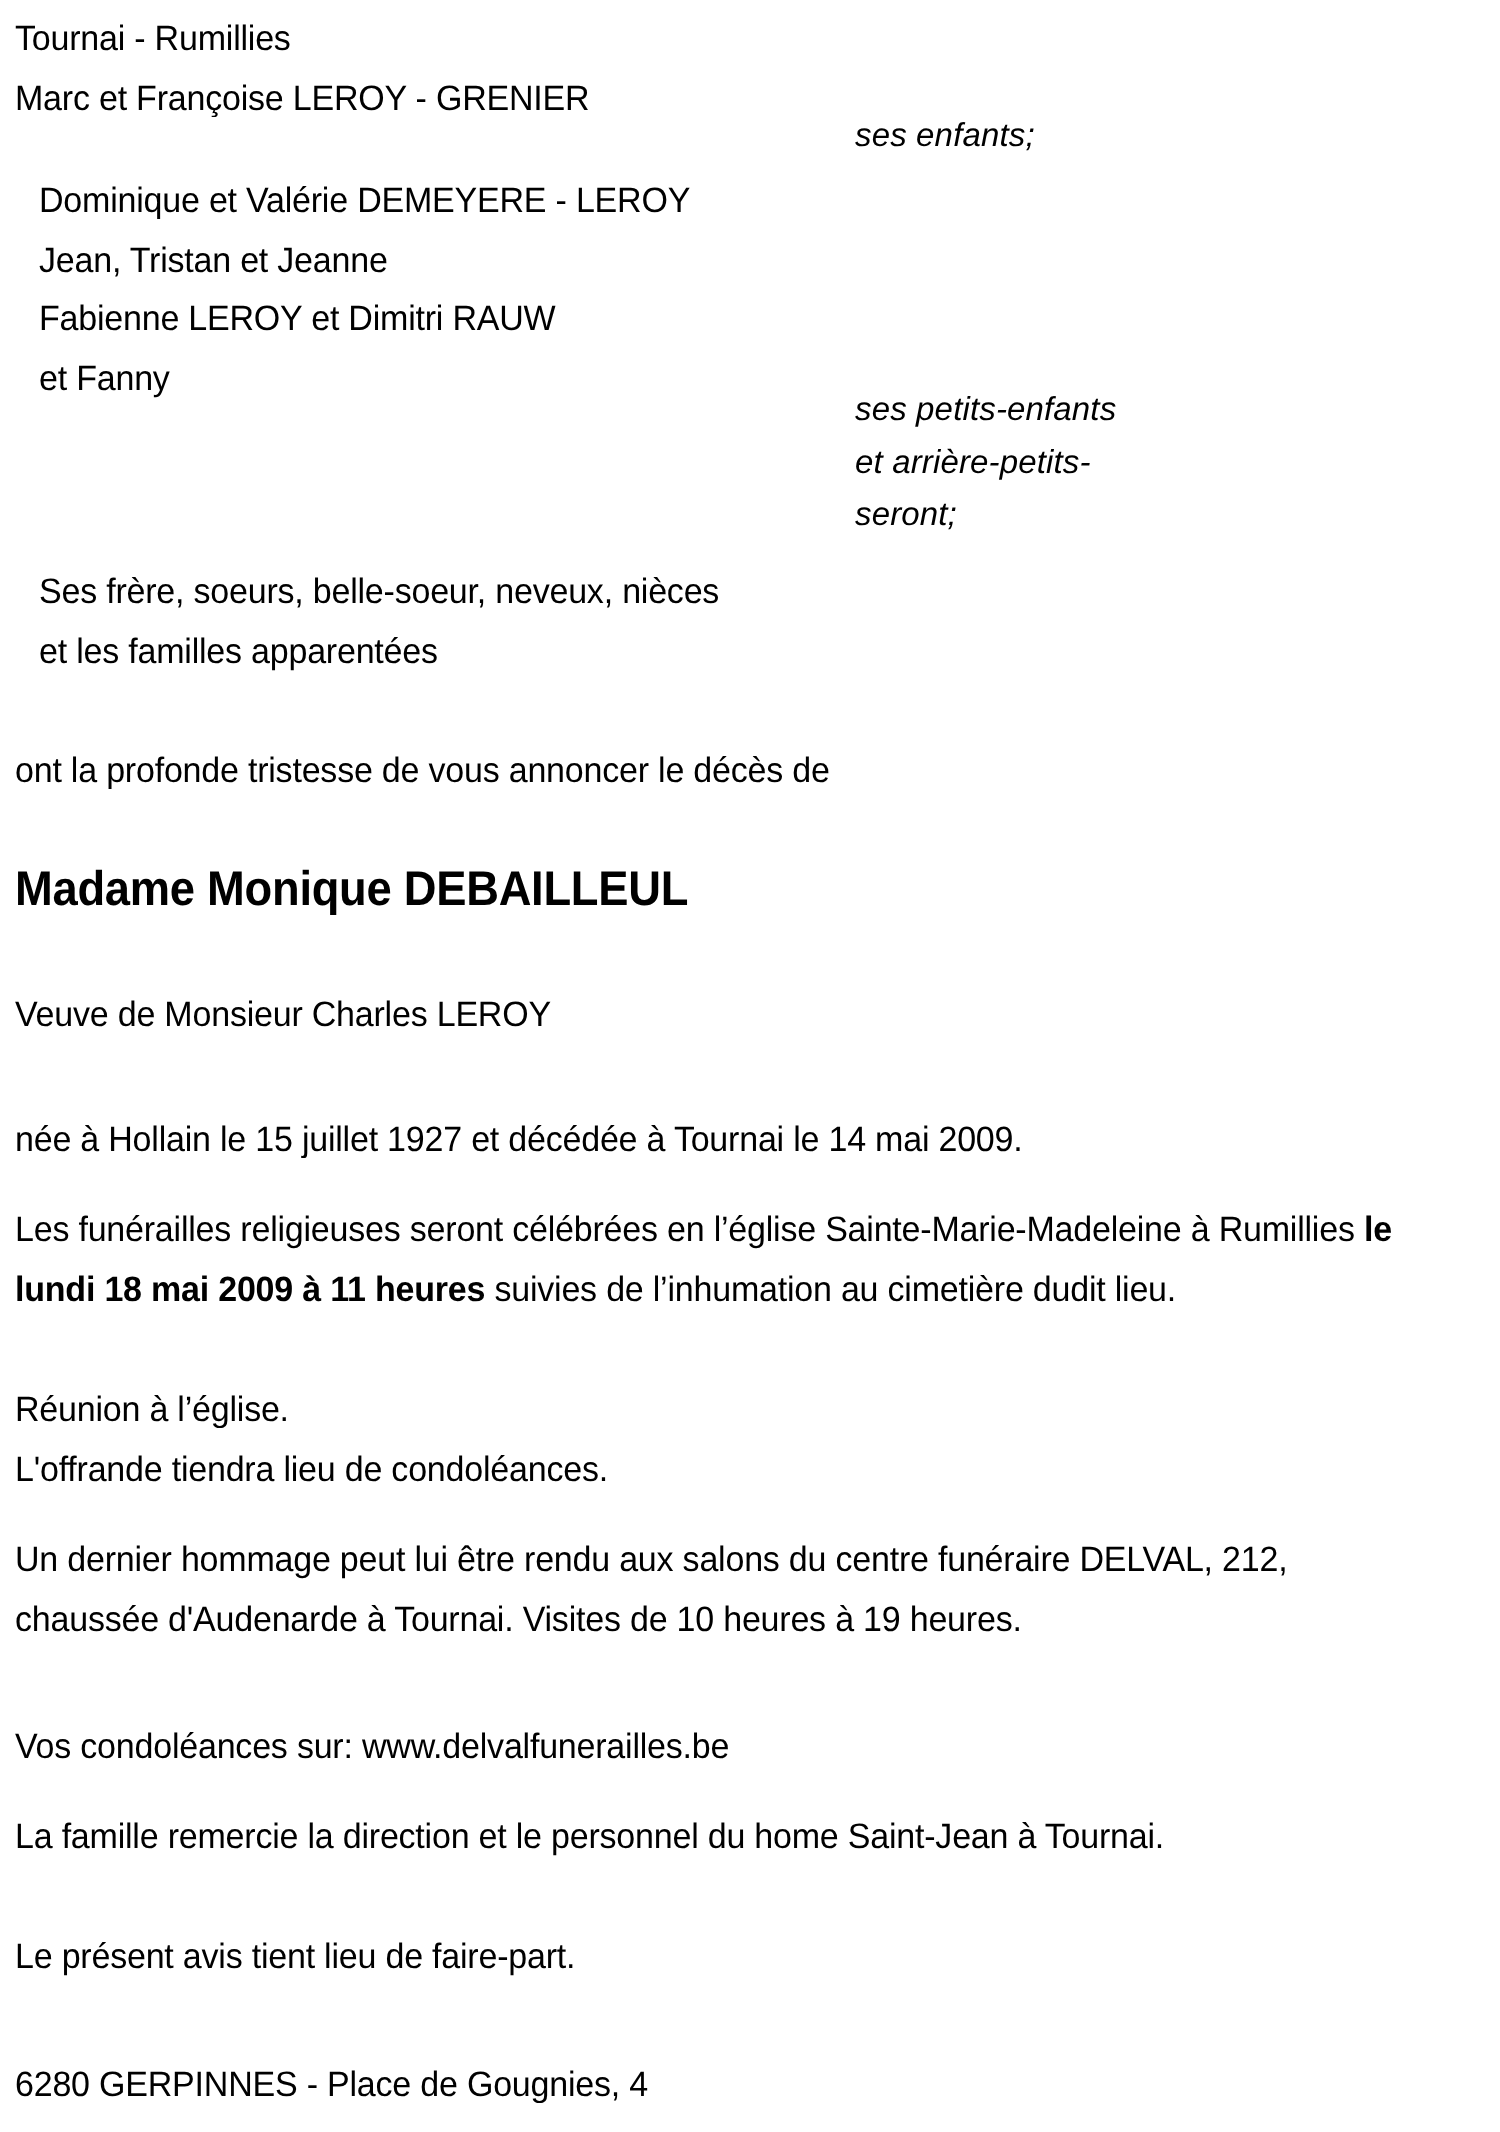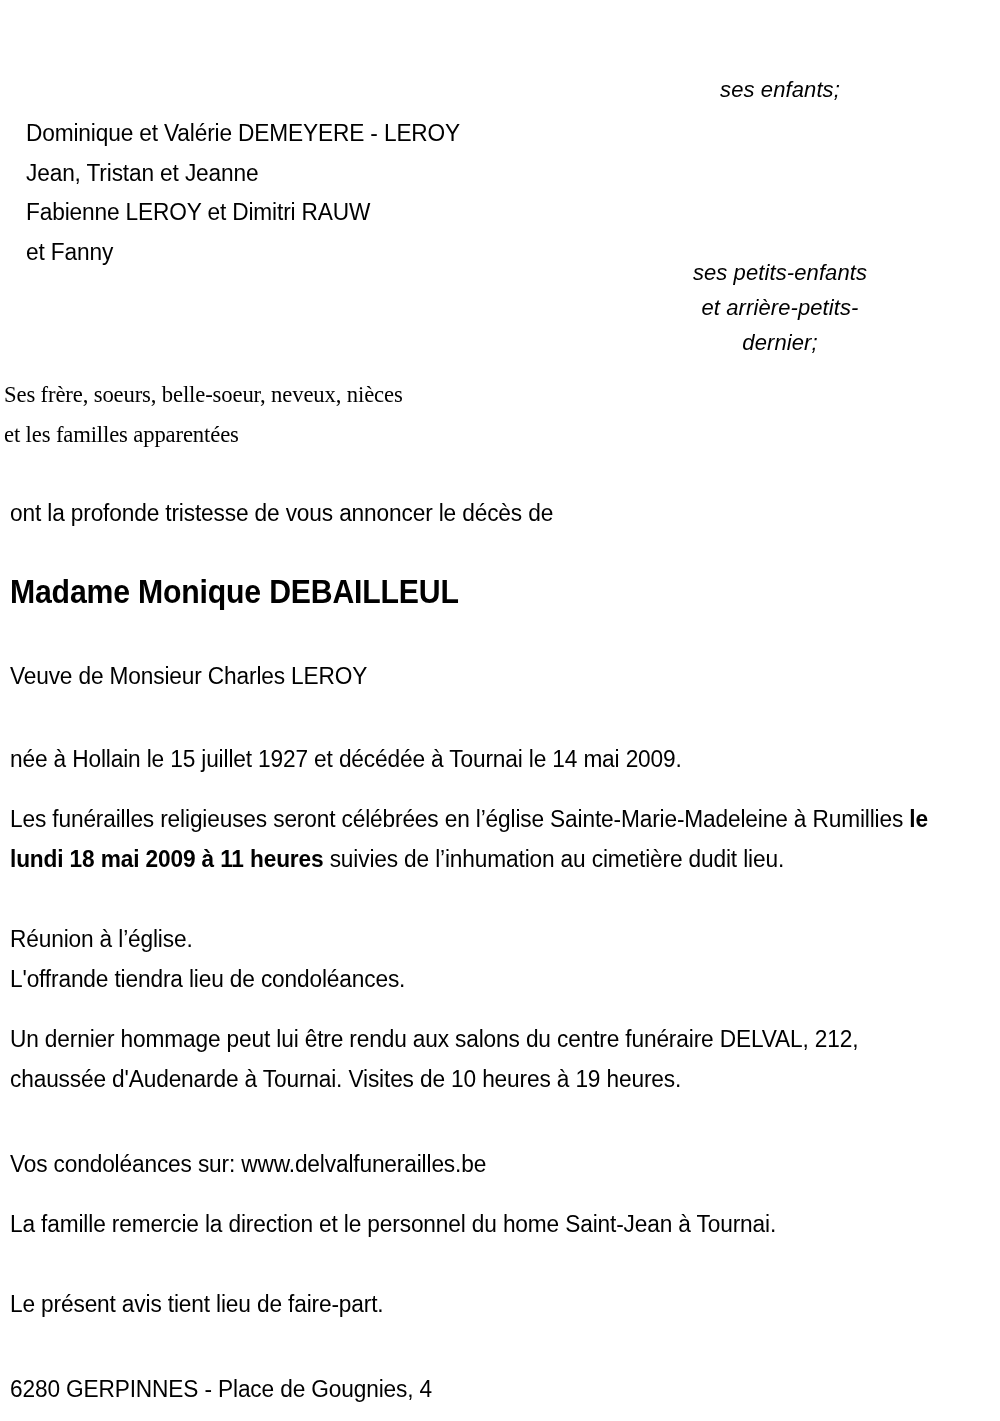--- a/index.html
+++ b/index.html
@@ -33,21 +33,21 @@
     transform: scaleX(0.965);
     transform-origin: left center;
     white-space: pre-wrap;
   }
 
   
   .rel {
     font-size: 22px;
     line-height: 35px;
     font-style: italic;
-    text-align: center;
+    text-align: left;
     letter-spacing: 0.1px;
     white-space: pre-wrap;
   }
 
   .name-heading {
     font-size: 32.5px;
     line-height: 40px;
     font-weight: bold;
     letter-spacing: -0.2px;
     transform: scaleX(0.93);
@@ -56,52 +56,56 @@
 
   b, .strong { font-weight: bold; }
 
   
   .blk { position: absolute; }
 
   #family-primary      { left: 10px;  top: 6px;    width: 700px; }
   #caption-enfants     { right: 10px; top: 72px;   width: 420px; }
   #family-grandchildren{ left: 26px;  top: 114px;  width: 700px; }
   #caption-petits      { right: 10px; top: 255px;  width: 420px; }
-  #family-extended     { left: 4px;  top: 375px;  width: 760px; font-family: Liberation Serif, serif; }
+  #family-extended     { left: 26px;  top: 375px;  width: 760px; }
   #announce            { left: 10px;  top: 494px;  width: 860px; }
   #deceased-name       { left: 10px;  top: 572px;  width: 900px; }
   #spouse              { left: 10px;  top: 657px;  width: 700px; }
   #birth-death         { left: 10px;  top: 740px;  width: 960px; }
   #funeral-service     { left: 10px;  top: 800px;  width: 975px; }
   #gathering           { left: 10px;  top: 920px;  width: 700px; }
   #offering            { left: 10px;  top: 960px;  width: 800px; }
   #tribute             { left: 10px;  top: 1020px; width: 975px; }
   #condolences-web     { left: 10px;  top: 1145px; width: 800px; }
   #thanks              { left: 10px;  top: 1205px; width: 960px; }
   #faire-part          { left: 10px;  top: 1285px; width: 700px; }
   #address             { left: 10px;  top: 1370px; width: 700px; }
 </style>
 </head>
 <body>
 
 <div class="page">
 
+  <div class="blk" id="family-primary">
+    <div class="line">Tournai - Rumillies</div>
+    <div class="line">Marc et Françoise LEROY - GRENIER</div>
+  </div>
 
   <div class="blk rel" id="caption-enfants">ses enfants;</div>
 
   <div class="blk" id="family-grandchildren">
     <div class="line">Dominique et Valérie DEMEYERE - LEROY</div>
     <div class="line">Jean, Tristan et Jeanne</div>
     <div class="line">Fabienne LEROY et Dimitri RAUW</div>
     <div class="line">et Fanny</div>
   </div>
 
   <div class="blk rel" id="caption-petits">ses petits-enfants
 et arrière-petits-
-dernier;</div>
+seront;</div>
 
   <div class="blk" id="family-extended">
     <div class="line">Ses frère, soeurs, belle-soeur, neveux, nièces</div>
     <div class="line">et les familles apparentées</div>
   </div>
 
   <div class="blk para" id="announce">ont la profonde tristesse de vous annoncer le décès de</div>
 
   <div class="blk name-heading" id="deceased-name">Madame Monique DEBAILLEUL</div>
 

